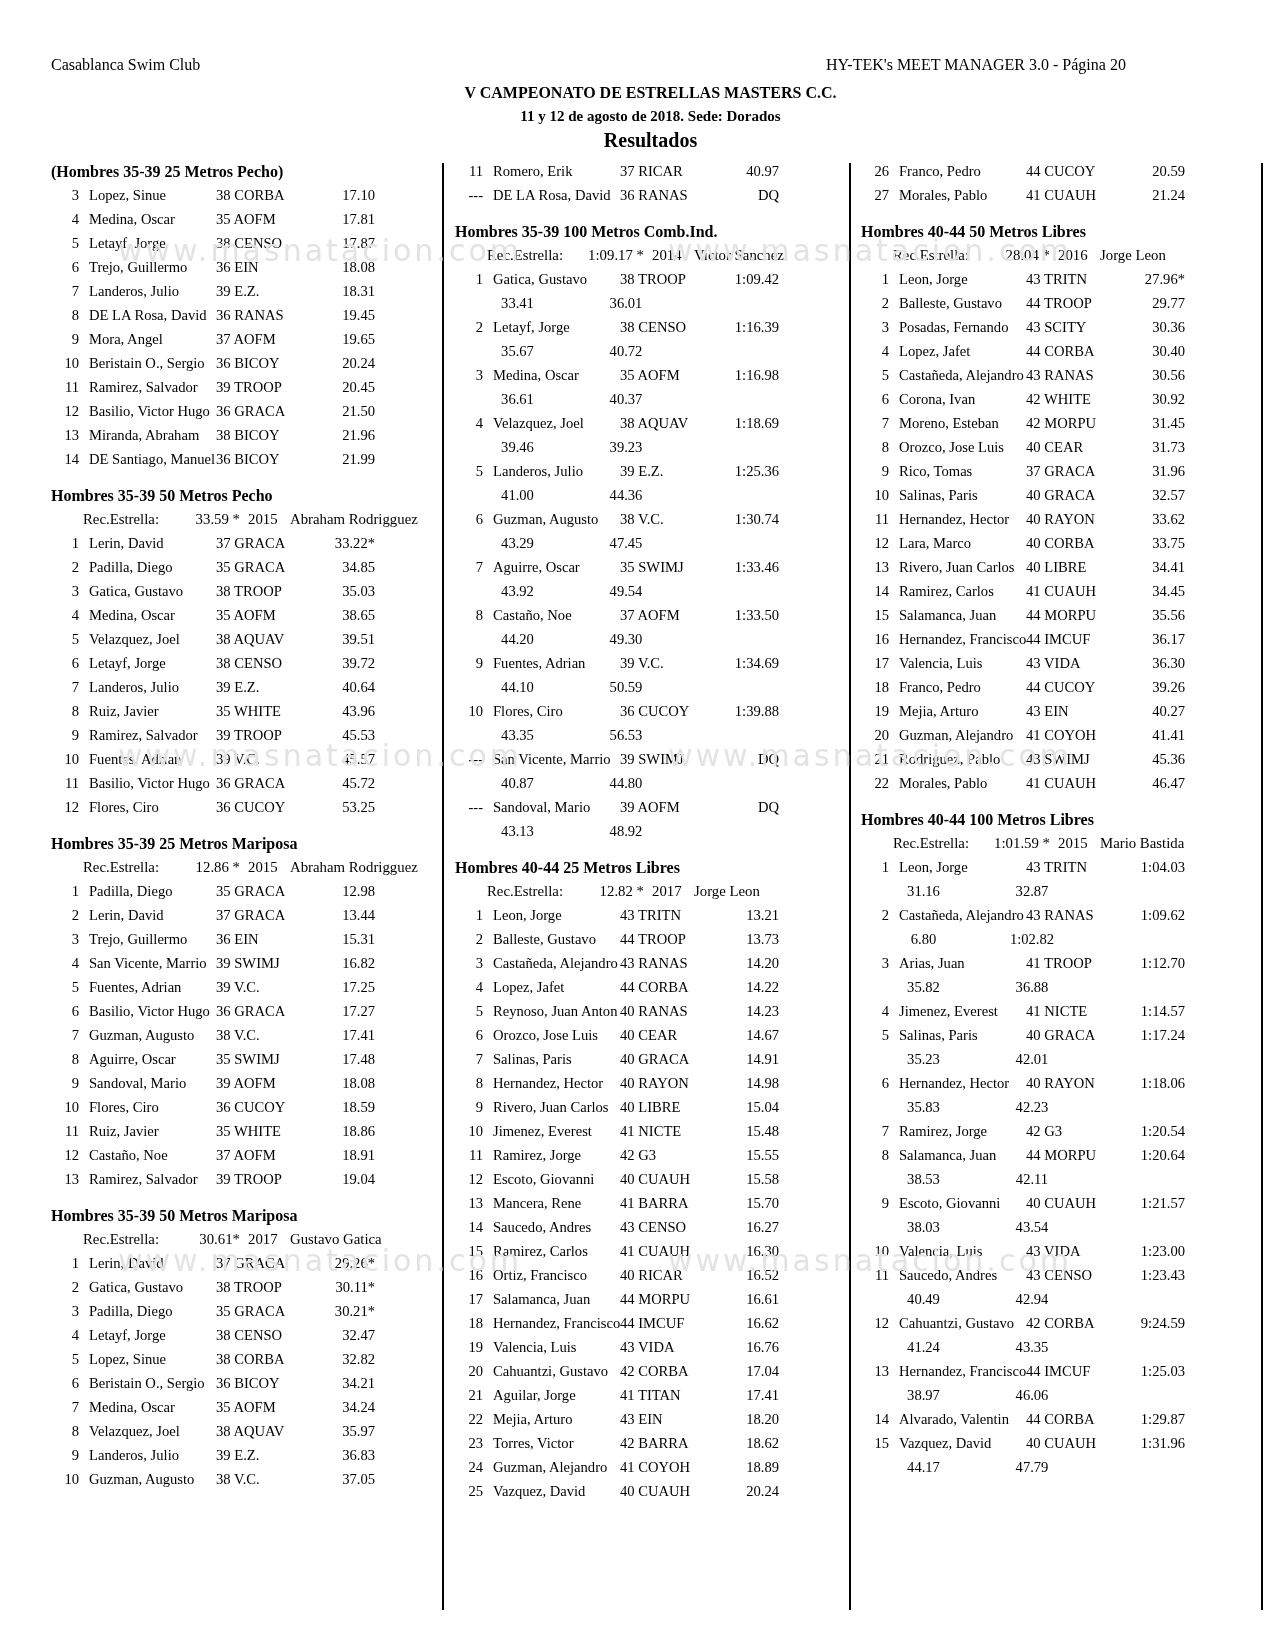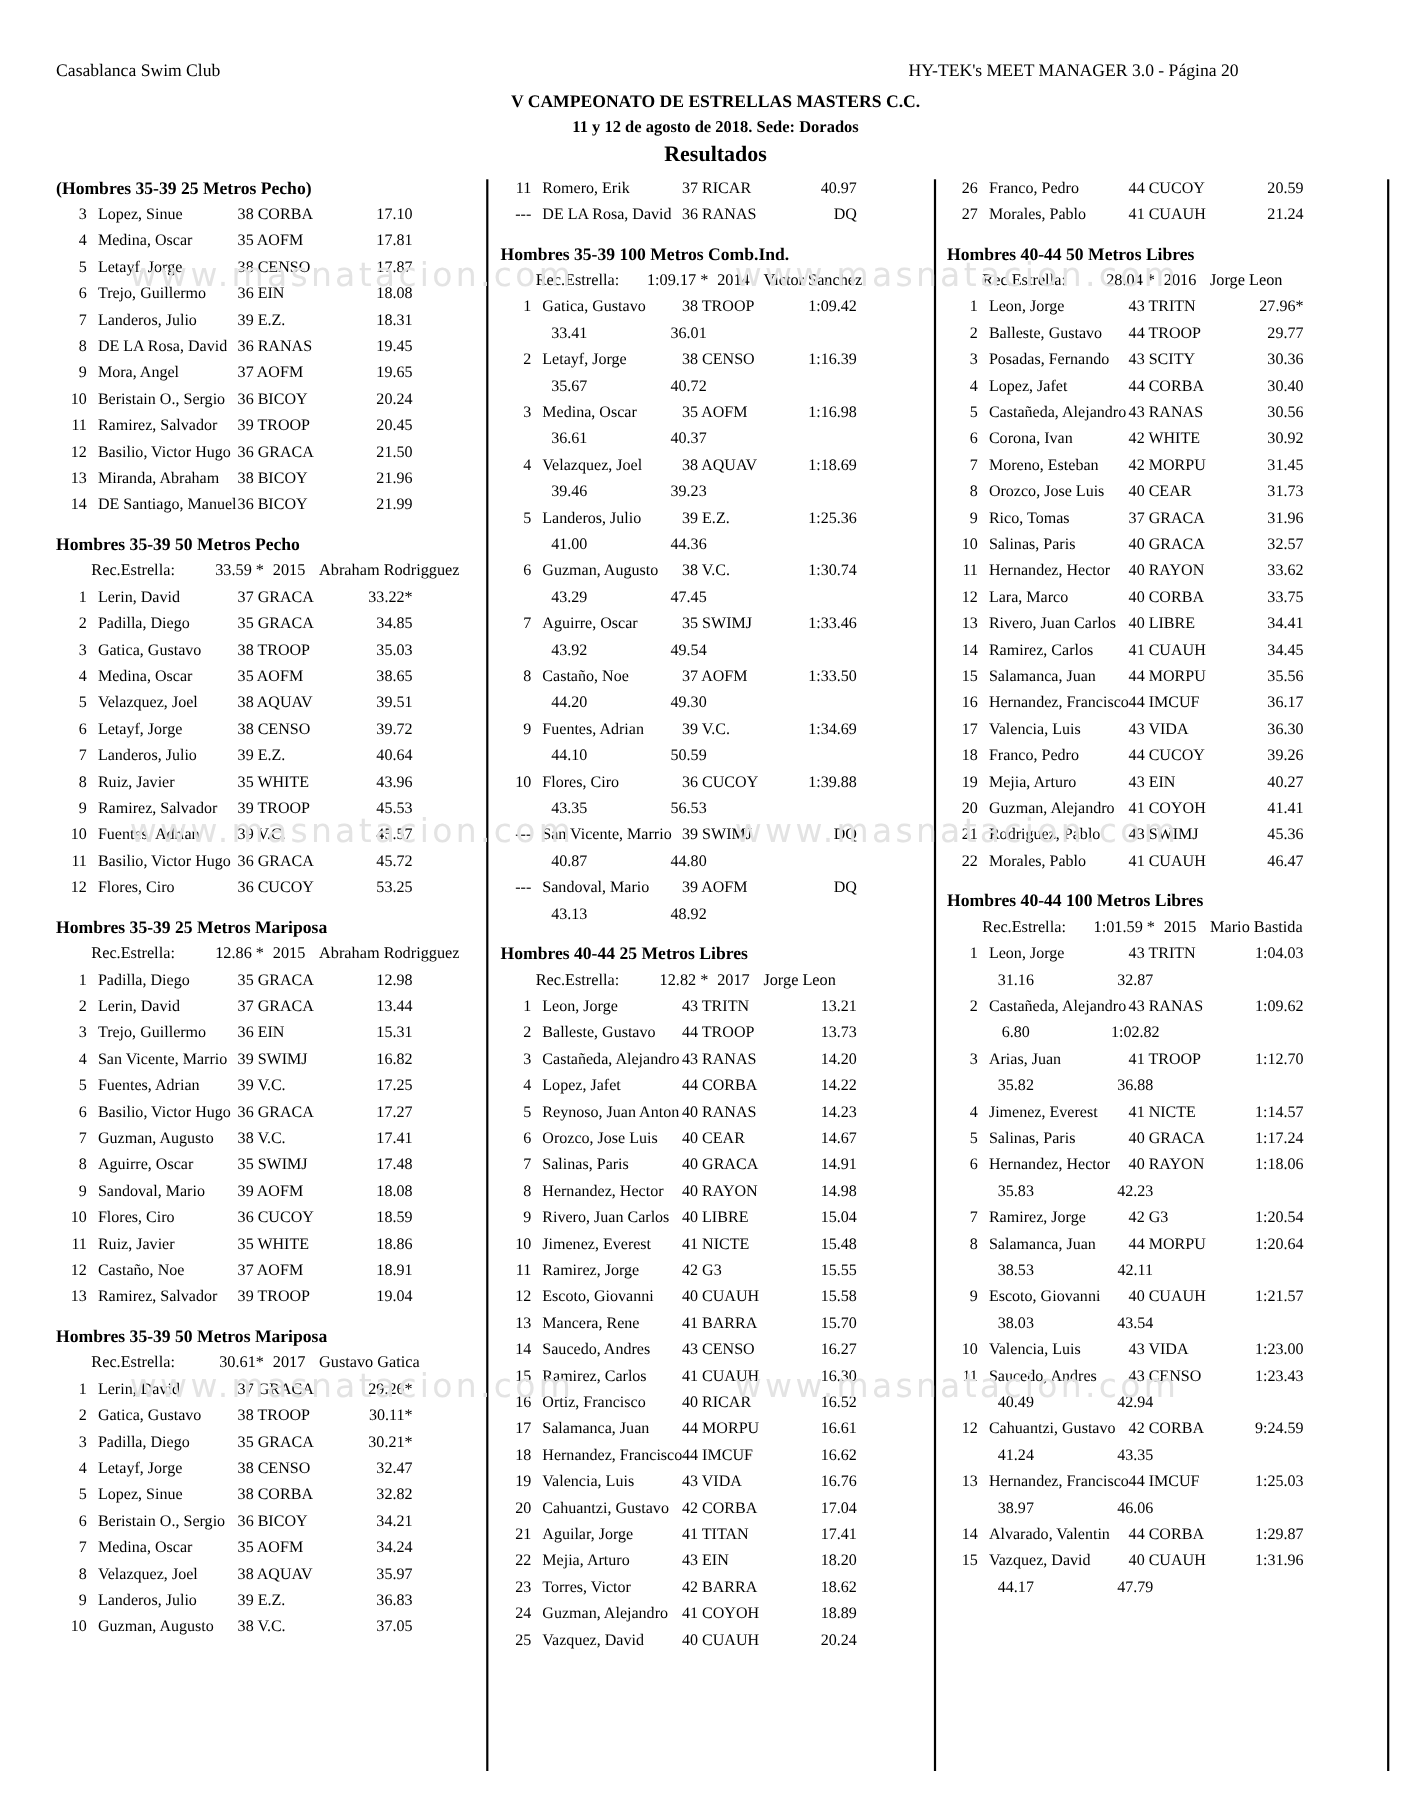--- a/index.html
+++ b/index.html
@@ -844,20 +844,24 @@
         <span class="at">41 NICTE</span>
         <span class="t">1:14.57</span>
       </div>
       <div class="line">
         <span class="p">5</span>
         <span class="n">Salinas, Paris</span>
         <span class="at">40 GRACA</span>
         <span class="t">1:17.24</span>
       </div>
       <div class="line">
+        <span class="s1">35.23</span>
+        <span class="s2">42.01</span>
+      </div>
+      <div class="line">
         <span class="p">6</span>
         <span class="n">Hernandez, Hector</span>
         <span class="at">40 RAYON</span>
         <span class="t">1:18.06</span>
       </div>
       <div class="line">
         <span class="s1">35.83</span>
         <span class="s2">42.23</span>
       </div>
       <div class="line">

